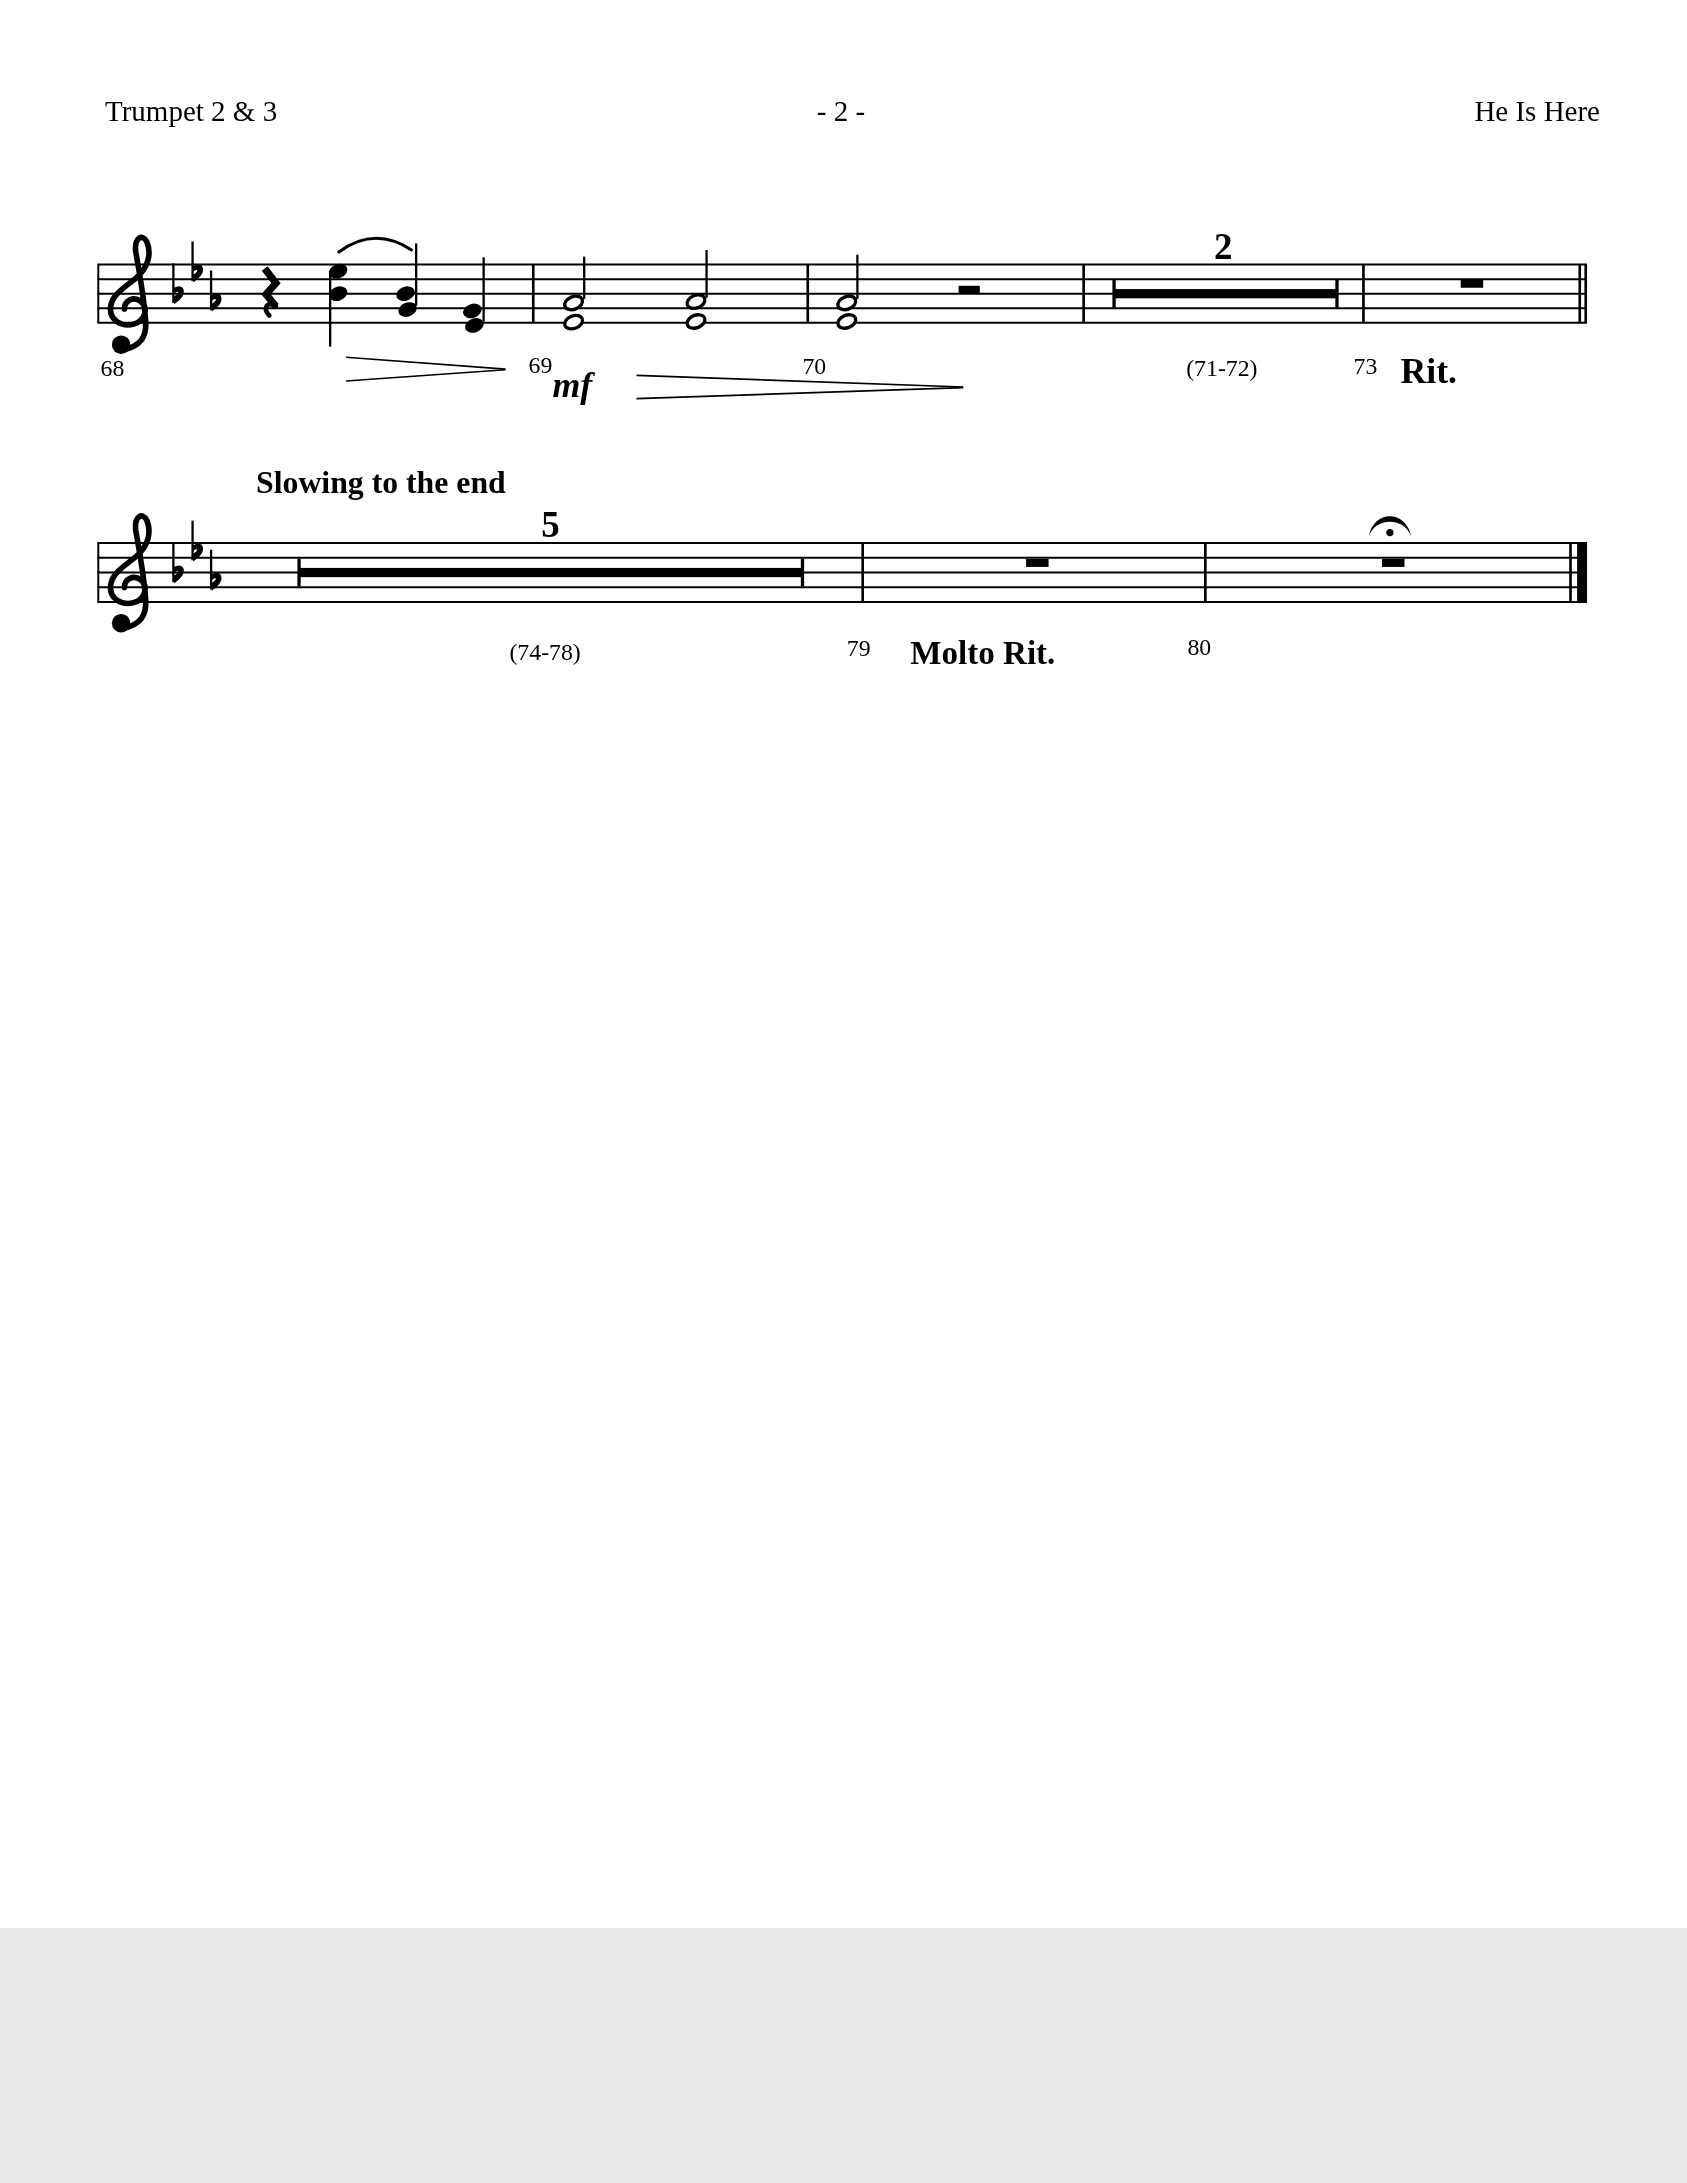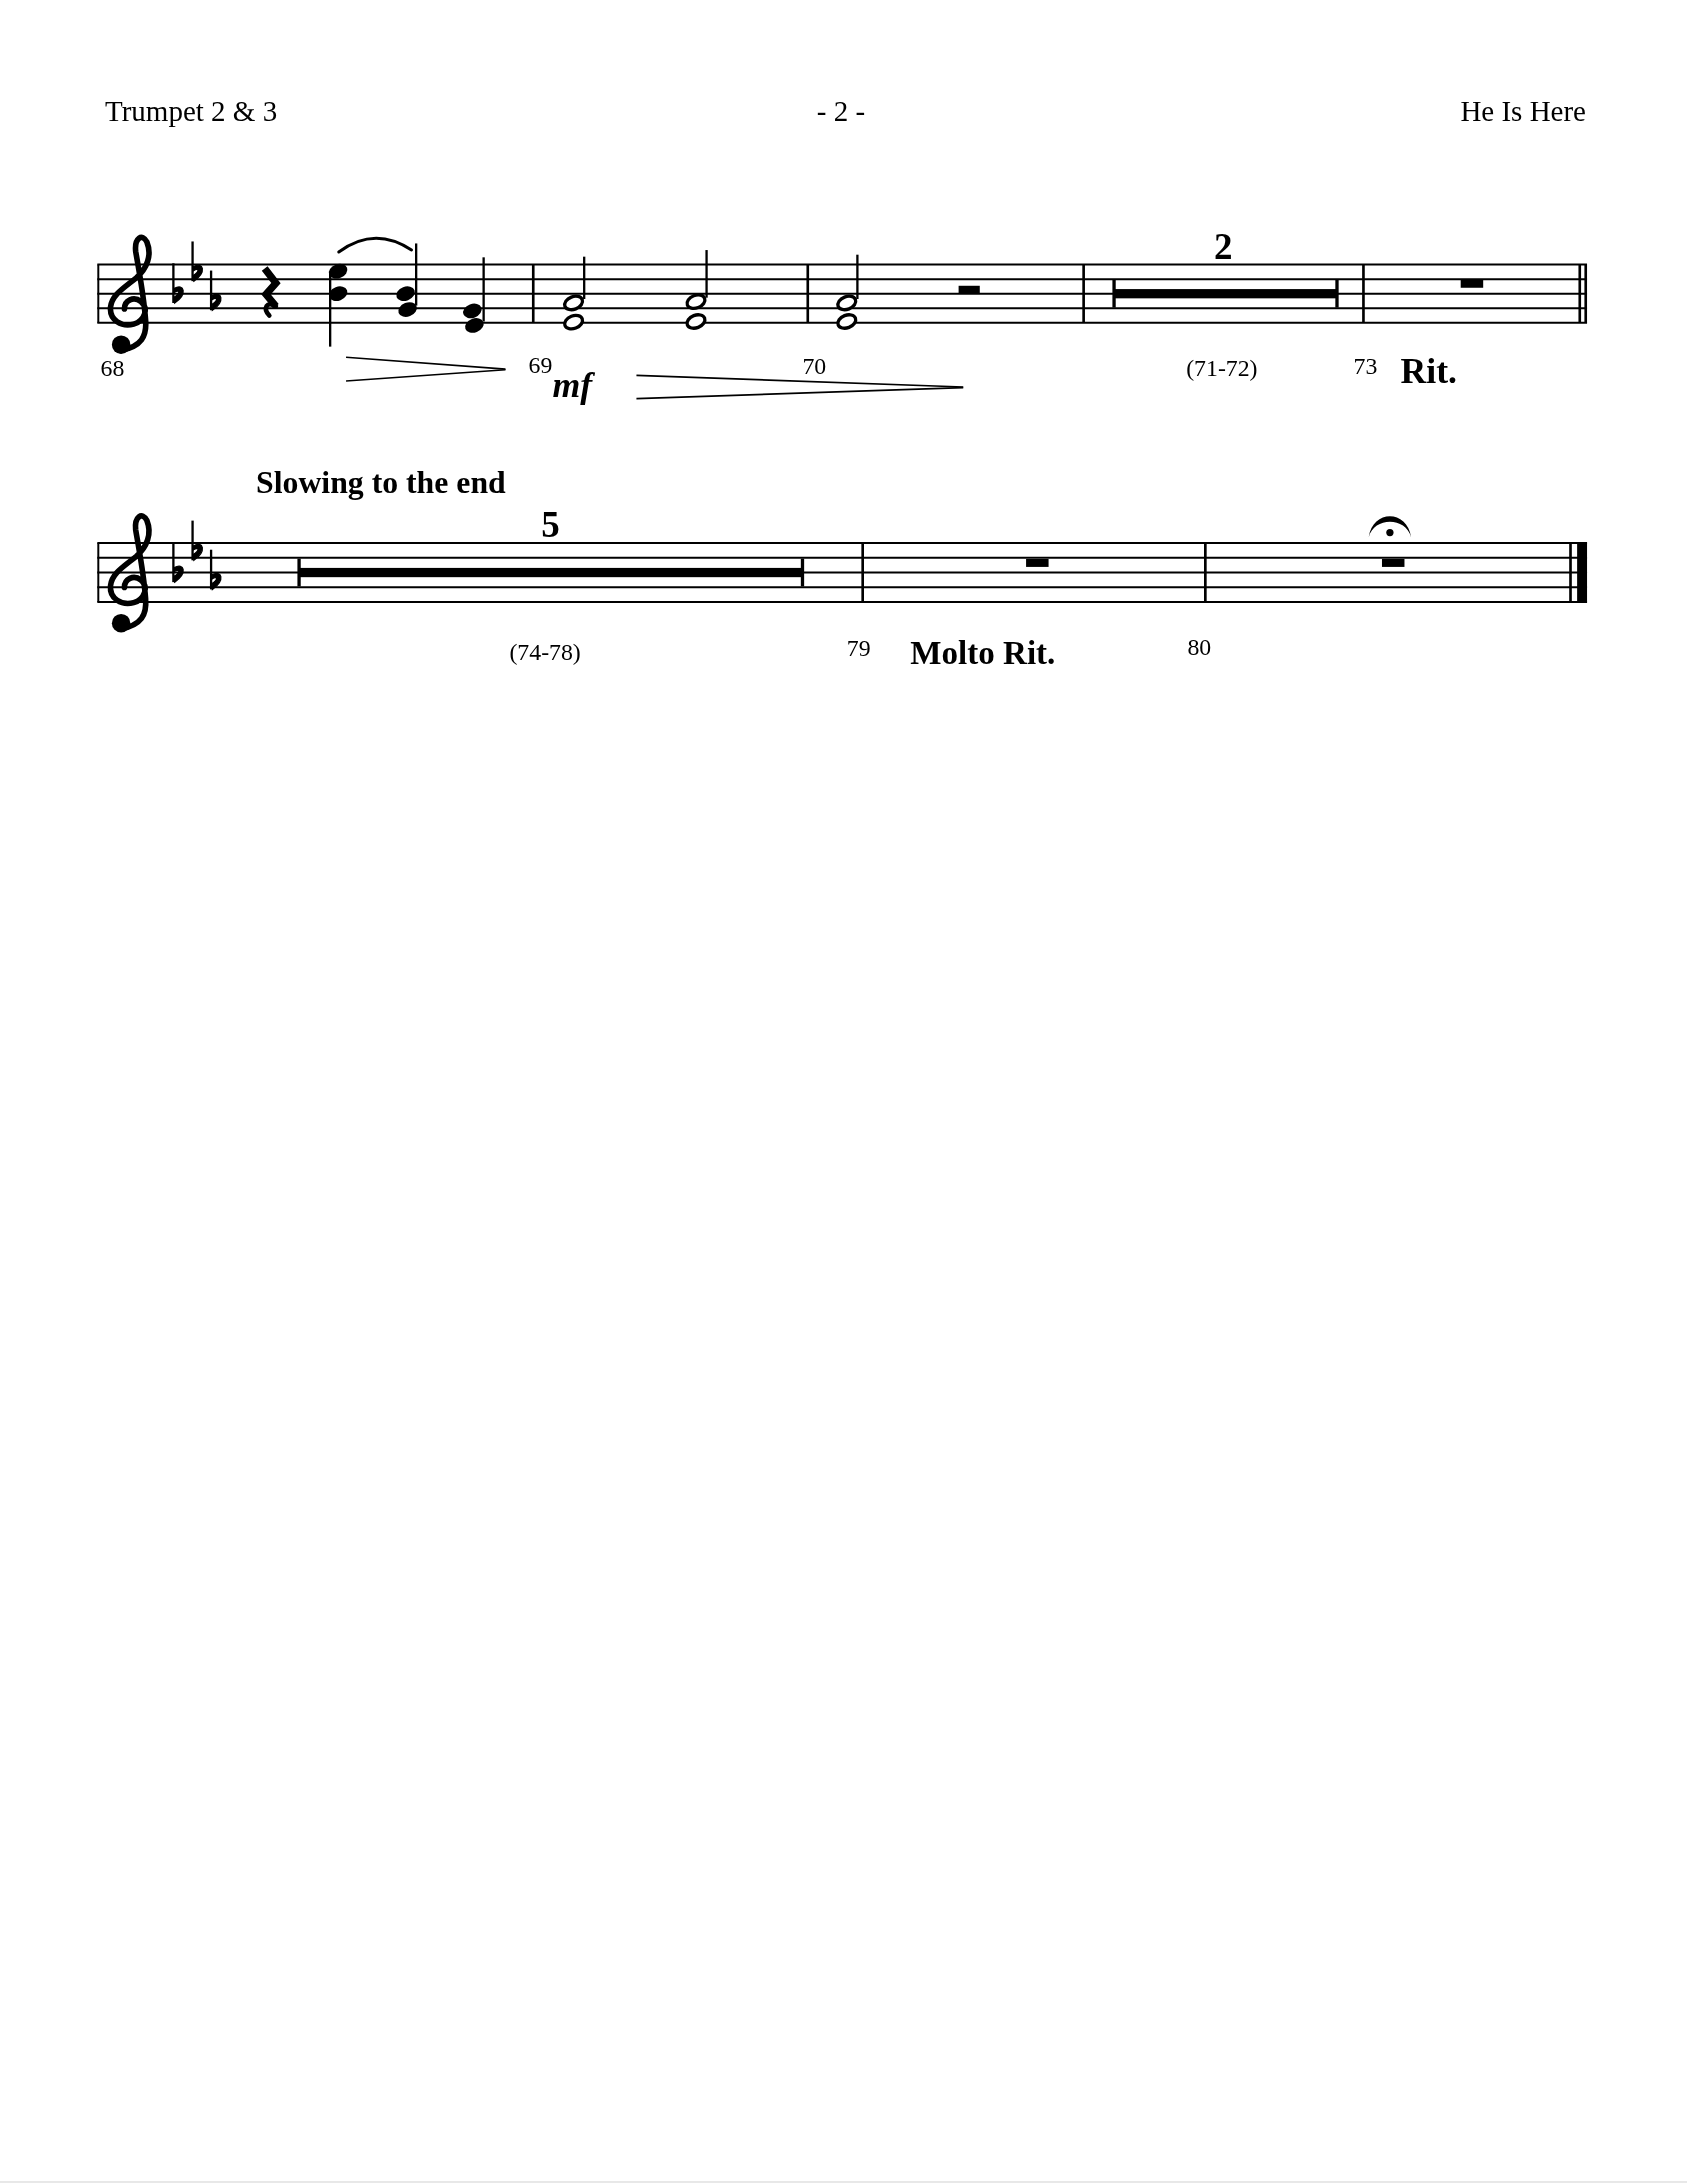--- a/index.html
+++ b/index.html
@@ -1,27 +1,27 @@
 <!DOCTYPE html>
 <html style="font-size:10.6px"><head>
 <meta charset="utf-8">
 <style>
   html,body{margin:0;padding:0;background:#e8e8e8;}
   .page{
     position:relative;
-    width:1687px;height:2181px;
+    width:1687px;height:1928px;
     background:#ffffff;
     font-family:"Liberation Serif",serif;
     color:#000;
     overflow:hidden;
   }
   .hdr{position:absolute;top:97px;font-size:29px;line-height:1;white-space:nowrap;}
   #hdr-left{left:105px;}
   #hdr-center{left:775px;width:132px;text-align:center;}
-  #hdr-right{right:101px;}
+  #hdr-right{right:87px;}
   svg{position:absolute;left:0;top:0;}
   svg text{font-family:"Liberation Serif",serif;}
 </style>
 </head>
 <body>
 
 <div class="page">
   <div class="hdr" id="hdr-left">Trumpet 2 &amp; 3</div>
   <div class="hdr" id="hdr-center">- 2 -</div>
   <div class="hdr" id="hdr-right">He Is Here</div>

